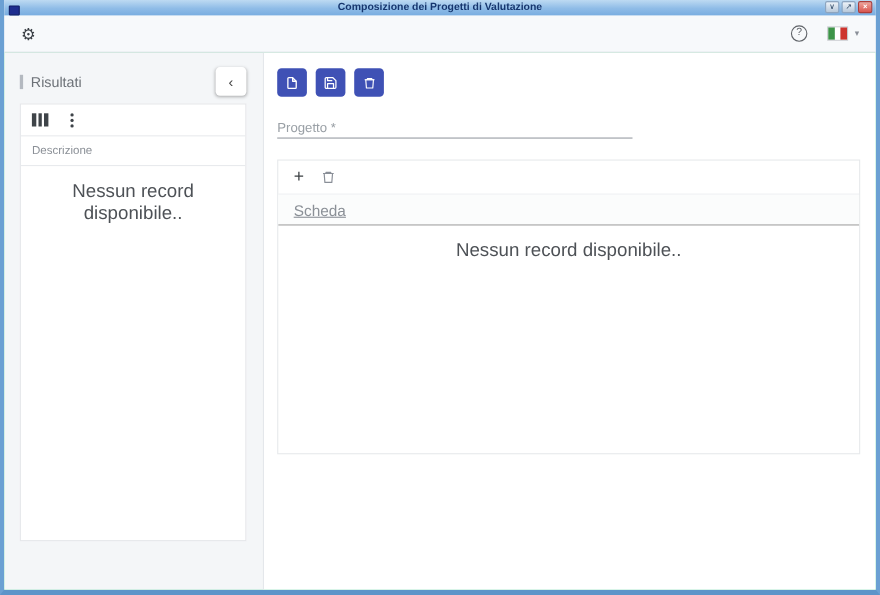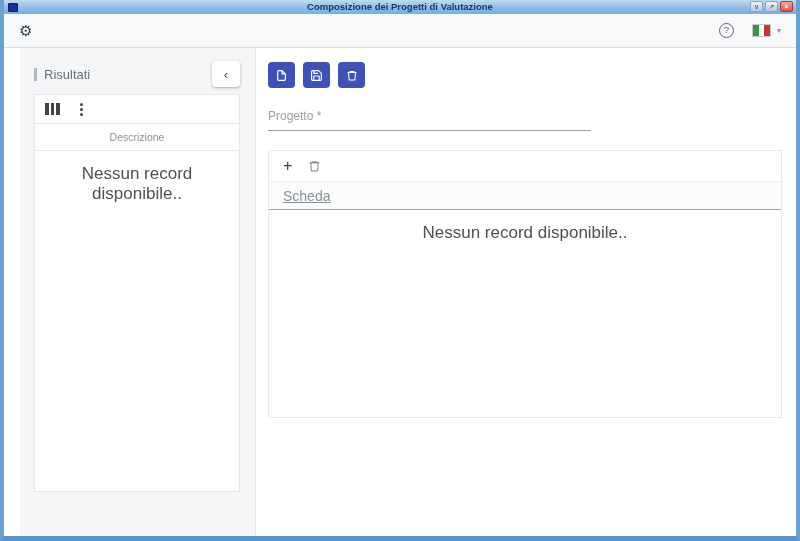--- a/index.html
+++ b/index.html
@@ -6,21 +6,21 @@
   html,body { width:800px; height:541px; overflow:hidden;
     font-family:"Liberation Sans", sans-serif; background:#fff; }
 
   .window { width:800px; height:541px; display:flex; flex-direction:column;
     border-left:4px solid #6ba0d3; border-right:4px solid #6ba0d3;
     border-bottom:5px solid #5d94c9; }
 
   
   .titlebar { height:14px; flex:0 0 14px; position:relative;
     background:linear-gradient(#bddaf2, #8fbce7 55%, #79ade0);
-    display:flex; align-items:center; }
+    display:flex; align-items:flex-end; }
   .app-icon { width:10px; height:9px; margin-left:4px; border-radius:1px;
     background:#1d2d8f; border:1px solid #101d66; }
   .win-title { position:absolute; left:0; width:100%; text-align:center;
     font-size:9.5px; font-weight:bold; color:#16366e; line-height:14px; }
   .win-controls { position:absolute; right:3px; top:1px; display:flex; gap:2px; }
   .wbtn { width:13px; height:11px; border-radius:2px; text-align:center;
     font-size:7px; line-height:10px; color:#27415f; cursor:default;
     background:linear-gradient(#eef3f8,#b7c8da); border:1px solid #8ea5bf; }
   .wbtn.close { background:linear-gradient(#efa59b,#d8544e); color:#fff;
     border-color:#ad3c38; font-weight:bold; }
@@ -33,53 +33,53 @@
   .tb-spacer { flex:1; }
   .help { width:15px; height:15px; border:1.3px solid #5f6368; border-radius:50%;
     font-size:9.5px; line-height:12px; text-align:center; color:#5f6368;
     margin-right:18px; cursor:pointer; }
   .flag { width:19px; height:13px; display:flex; border:1px solid #c6c9cd; cursor:pointer; }
   .flag i { flex:1; }
   .flag-g { background:#3d9448; } .flag-w { background:#fff; } .flag-r { background:#cd342e; }
   .caret { font-size:8px; color:#8a8f98; margin-left:6px; cursor:pointer; }
 
   
-  .main { flex:1; display:flex; min-height:0; background:#86efac;margin-left:16px; }
+  .main { flex:1; display:flex; min-height:0; background:#86efac; }
 
   
   .left-panel { width:236px; background:#f4f6f8; border-right:1px solid #e4e7eb;
     padding:12px 15px 0 14px; }
   .lp-head { display:flex; align-items:center; height:28px; margin-bottom:6px; }
   .lp-marker { width:3px; height:13px; background:#b4b9c0; margin-right:7px; }
   .lp-title { font-size:13px; color:#6c7177; }
   .lp-spacer { flex:1; }
   .collapse-btn { width:28px; height:26px; background:#fff; border-radius:4px;
     box-shadow:0 1px 3px rgba(0,0,0,.3); display:flex; align-items:center;
     justify-content:center; font-size:13px; color:#444; cursor:pointer; }
 
   .lp-card { background:#fff; border:1px solid #e5e7ea; height:398px; }
   .grid-toolbar { height:29px; display:flex; align-items:center; gap:17px;
     padding:0 10px; border-bottom:1px solid #e8eaed; }
   .cols-icon { display:flex; gap:2px; cursor:pointer; }
   .cols-icon i { width:3.5px; height:12px; background:#3f4449; }
   .kebab-icon { display:flex; flex-direction:column; gap:2px; cursor:pointer; padding:1px 3px; }
   .kebab-icon i { width:3px; height:3px; border-radius:50%; background:#3f4449; }
   .col-header { height:27px; line-height:26px; padding:0 10px; font-size:10.5px;
-    color:#8b9097; border-bottom:1px solid #e8eaed;text-align:center; }
+    color:#8b9097; border-bottom:1px solid #e8eaed; }
   .empty-text { text-align:center; font-size:17px; color:#4d5156; padding-top:13px; }
 
   
   .right-panel { flex:1; padding:14px 14px 0 12px; background:#fff; min-width:0; }
   .actions { display:flex; gap:8px; margin-bottom:21px; }
   .action-btn { width:27px; height:26px; background:#3f51b5; border-radius:4px;
     display:flex; align-items:center; justify-content:center; cursor:pointer;
     border:none; }
   .action-btn svg { display:block; }
 
-  .field { width:323px; border-bottom:1px solid #979ca3; padding-bottom:7px;
+  .field { width:323px; border-bottom:1px solid #979ca3; padding-bottom:2px;
     font-size:12px; color:#9aa0a6; margin-bottom:19px; cursor:text; }
 
   .section-title { font-size:12.5px; color:#303438; margin-bottom:7px; }
 
   .assoc-table { border:1px solid #e7e9ec; height:268px; background:#fff; }
   .assoc-toolbar { height:31px; display:flex; align-items:center; gap:16px;
     padding:0 14px; border-bottom:1px solid #eceef1; }
   .plus-icon { font-size:16px; color:#3c4043; line-height:16px; cursor:pointer; }
   .trash-gray { cursor:pointer; display:flex; }
   .assoc-header { height:28px; line-height:28px; padding:0 14px; font-size:14px;

